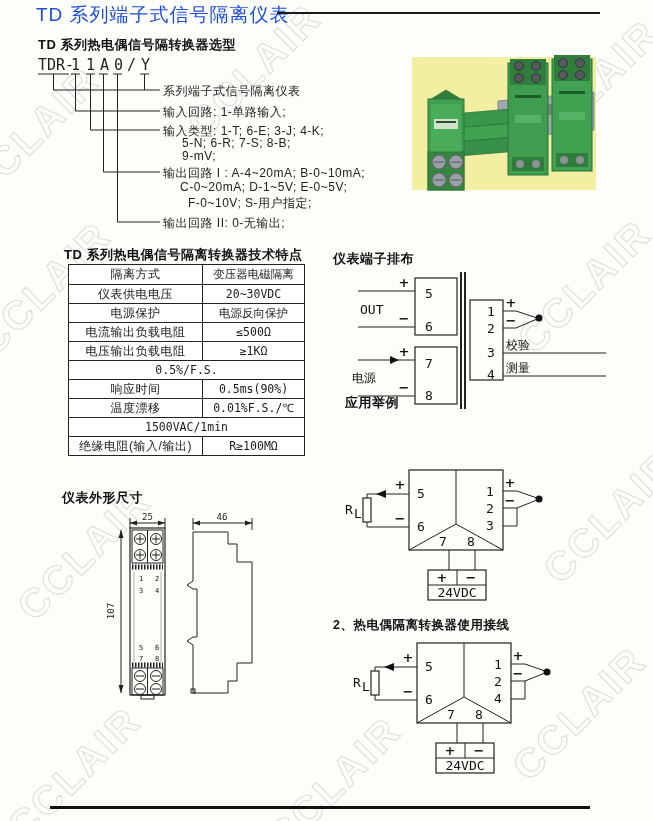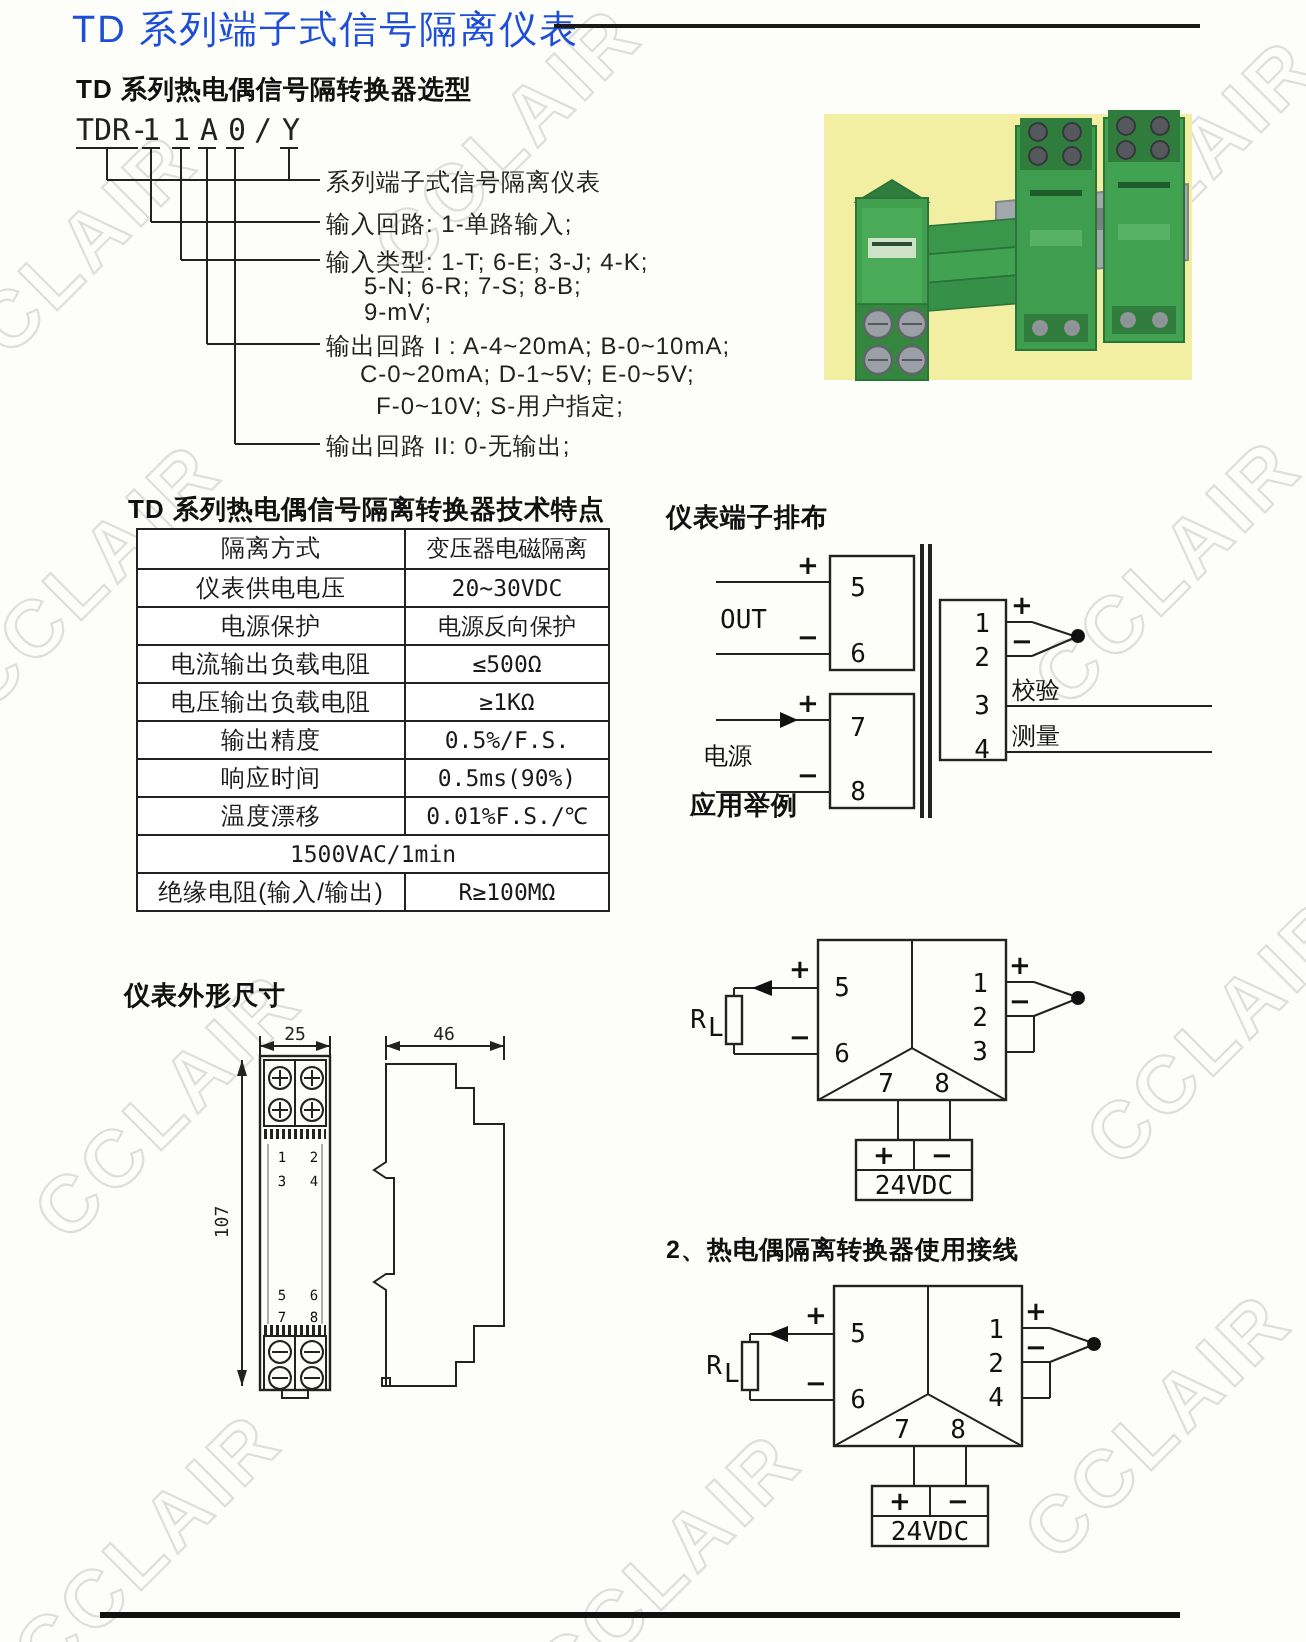--- a/index.html
+++ b/index.html
@@ -193,21 +193,20 @@
       </div>
     <div class="spec-row">
         <div class="spec-cell lbl">电流输出负载电阻</div>
         <div class="spec-cell val">≤500Ω</div>
       </div>
     <div class="spec-row">
         <div class="spec-cell lbl">电压输出负载电阻</div>
         <div class="spec-cell val">≥1KΩ</div>
       </div>
     <div class="spec-row">
-        <div class="spec-cell lbl">输出精度</div>
         <div class="spec-cell val">0.5%/F.S.</div>
       </div>
     <div class="spec-row">
         <div class="spec-cell lbl">响应时间</div>
         <div class="spec-cell val">0.5ms(90%)</div>
       </div>
     <div class="spec-row">
         <div class="spec-cell lbl">温度漂移</div>
         <div class="spec-cell val">0.01%F.S./℃</div>
       </div>

